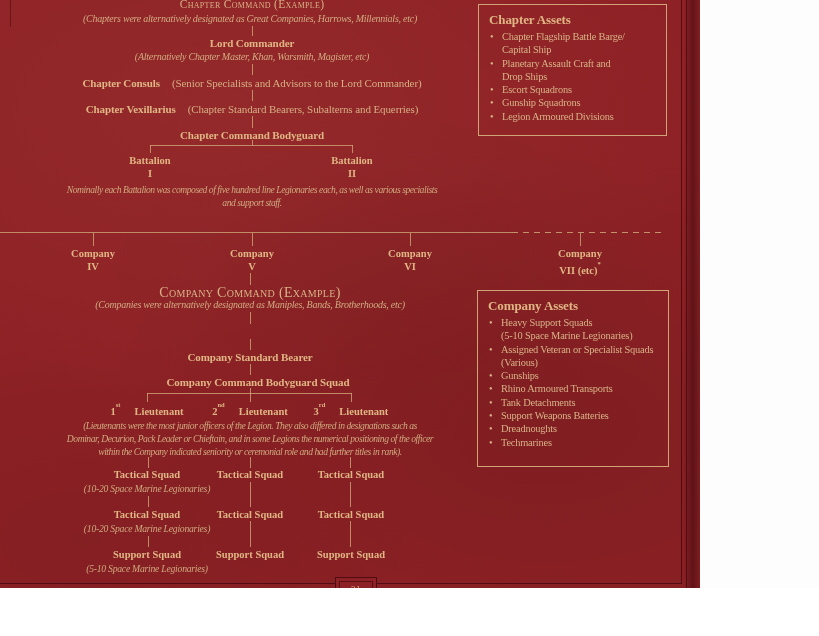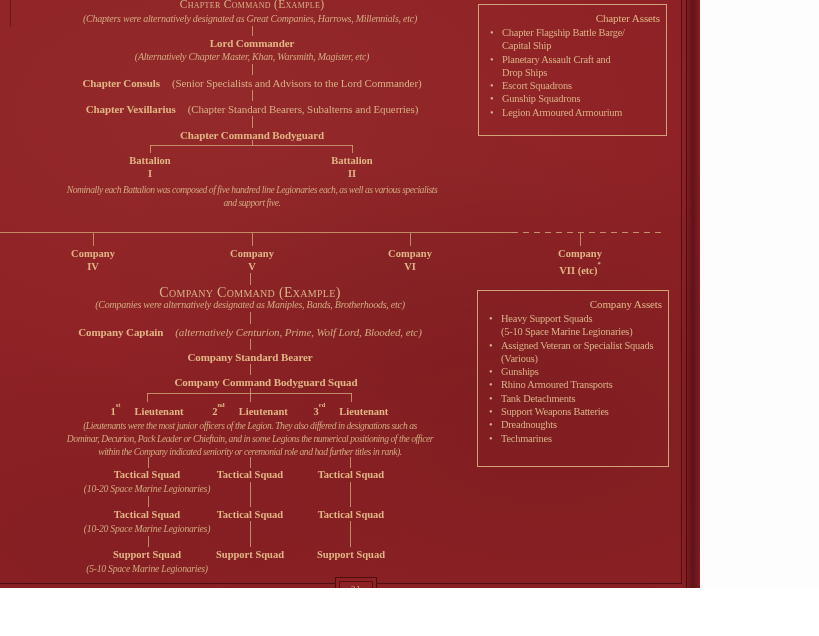--- a/index.html
+++ b/index.html
@@ -32,21 +32,21 @@
   
   .fv{position:absolute;width:1px;background:rgba(72,10,16,.85);}
   .fh{position:absolute;height:1px;background:rgba(72,10,16,.85);}
   .edge{position:absolute;left:684px;top:0;width:16px;height:100%;
         background:linear-gradient(90deg,transparent,rgba(40,2,6,.42) 55%,rgba(100,24,26,.28));}
   .bedge{position:absolute;left:0;top:602px;width:700px;height:11px;
         background:linear-gradient(180deg,transparent,rgba(55,5,10,.28));}
   .crease{position:absolute;left:10px;top:0;width:1px;height:27px;background:rgba(55,6,10,.45);}
   
   .assets{position:absolute;border:1px solid rgba(212,172,124,.95);padding:7px 6px 5px 10px;}
-  .assets .at{font-weight:normal;font-size:11px;color:#e0b584;margin-bottom:2px;letter-spacing:-0.1px;text-align:right;}
+  .assets .at{font-weight:bold;font-size:13px;color:#e0b584;margin-bottom:2px;letter-spacing:-0.1px;}
   .assets ul{list-style:none;margin:0;padding:0;font-size:10.4px;line-height:13.3px;
              letter-spacing:-0.2px;color:#d8b286;}
   .assets li{position:relative;padding-left:13px;white-space:nowrap;}
   .assets li::before{content:"\2022";position:absolute;left:1px;top:0;color:#d8b286;}
   
   .pnbox{position:absolute;left:335px;top:577px;width:40px;height:22px;background:#8e2125;
          border:1px solid rgba(72,10,16,.9);z-index:3;display:flex;align-items:center;justify-content:center;}
   .pnbox .inner{border:1px solid rgba(72,10,16,.75);width:32px;height:15px;display:flex;
          align-items:center;justify-content:center;}
   .pn{font-size:9px;color:#dcb588;letter-spacing:0.5px;}
@@ -93,30 +93,30 @@
     <div class="cx b stack" style="left:150px;top:155px;">
       <div>Battalion</div>
       <div>I</div>
     </div>
     <div class="cx b stack" style="left:352px;top:155px;">
       <div>Battalion</div>
       <div>II</div>
     </div>
 
     <div class="cx longnote" style="left:252px;top:183px;">Nominally each Battalion was composed of five hundred line Legionaries each, as well as various specialists</div>
-    <div class="cx longnote" style="left:252px;top:196px;">and support five.</div>
+    <div class="cx longnote" style="left:252px;top:196px;">and support staff.</div>
 
     <div class="assets" style="left:478px;top:4px;width:171px;min-height:118px;">
       <div class="at">Chapter Assets</div>
       <ul>
         <li><span>Chapter Flagship Battle Barge/</span><br><span>Capital Ship</span></li>
         <li><span>Planetary Assault Craft and</span><br><span>Drop Ships</span></li>
         <li><span>Escort Squadrons</span></li>
         <li><span>Gunship Squadrons</span></li>
-        <li><span>Legion Armoured Armourium</span></li>
+        <li><span>Legion Armoured Divisions</span></li>
       </ul>
     </div>
 
     <div class="hl" style="left:0;top:232px;width:512px;"></div>
     <div class="hd" style="left:512px;top:232px;width:150px;"></div>
     <div class="vl" style="left:93px;top:233px;height:13px;"></div>
     <div class="vl" style="left:252px;top:233px;height:13px;"></div>
     <div class="vl" style="left:410px;top:233px;height:13px;"></div>
     <div class="vl" style="left:580px;top:233px;height:13px;"></div>
 
@@ -135,29 +135,26 @@
     <div class="cx b stack" style="left:580px;top:248px;">
       <div>Company</div>
       <div><span>VII (etc)</span><sup>*</sup></div>
     </div>
 
     <div class="vl" style="left:250px;top:273px;height:12px;"></div>
     <div class="cx sc" style="left:250px;top:285px;font-size:14px;">Company Command (Example)</div>
     <div class="cx i t10" style="left:250px;top:299px;">(Companies were alternatively designated as Maniples, Bands, Brotherhoods, etc)</div>
 
     <div class="vl" style="left:250px;top:312px;height:12px;"></div>
-    <div class="cx t11" style="left:250px;top:326px;">
-      <span class="b">Company Captain</span><span class="i note-gap">(alternatively Centurion, Prime, Wolf Lord, Blooded, etc)</span>
-    </div>
 
     <div class="vl" style="left:250px;top:339px;height:11px;"></div>
     <div class="cx b t11" style="left:250px;top:351px;">Company Standard Bearer</div>
 
     <div class="vl" style="left:250px;top:364px;height:11px;"></div>
-    <div class="cx b t11" style="left:266px;top:376px;">Company Command Bodyguard Squad</div>
+    <div class="cx b t11" style="left:258px;top:376px;">Company Command Bodyguard Squad</div>
 
     <div class="vl" style="left:250px;top:388px;height:5px;"></div>
     <div class="hl" style="left:147px;top:393px;width:205px;"></div>
     <div class="vl" style="left:147px;top:393px;height:9px;"></div>
     <div class="vl" style="left:250px;top:393px;height:9px;"></div>
     <div class="vl" style="left:351px;top:393px;height:9px;"></div>
 
     <div class="cx b" style="left:147px;top:404px;font-size:10.5px;">
       <span>1</span><sup>st</sup><span class="lt-gap">Lieutenant</span>
     </div>

